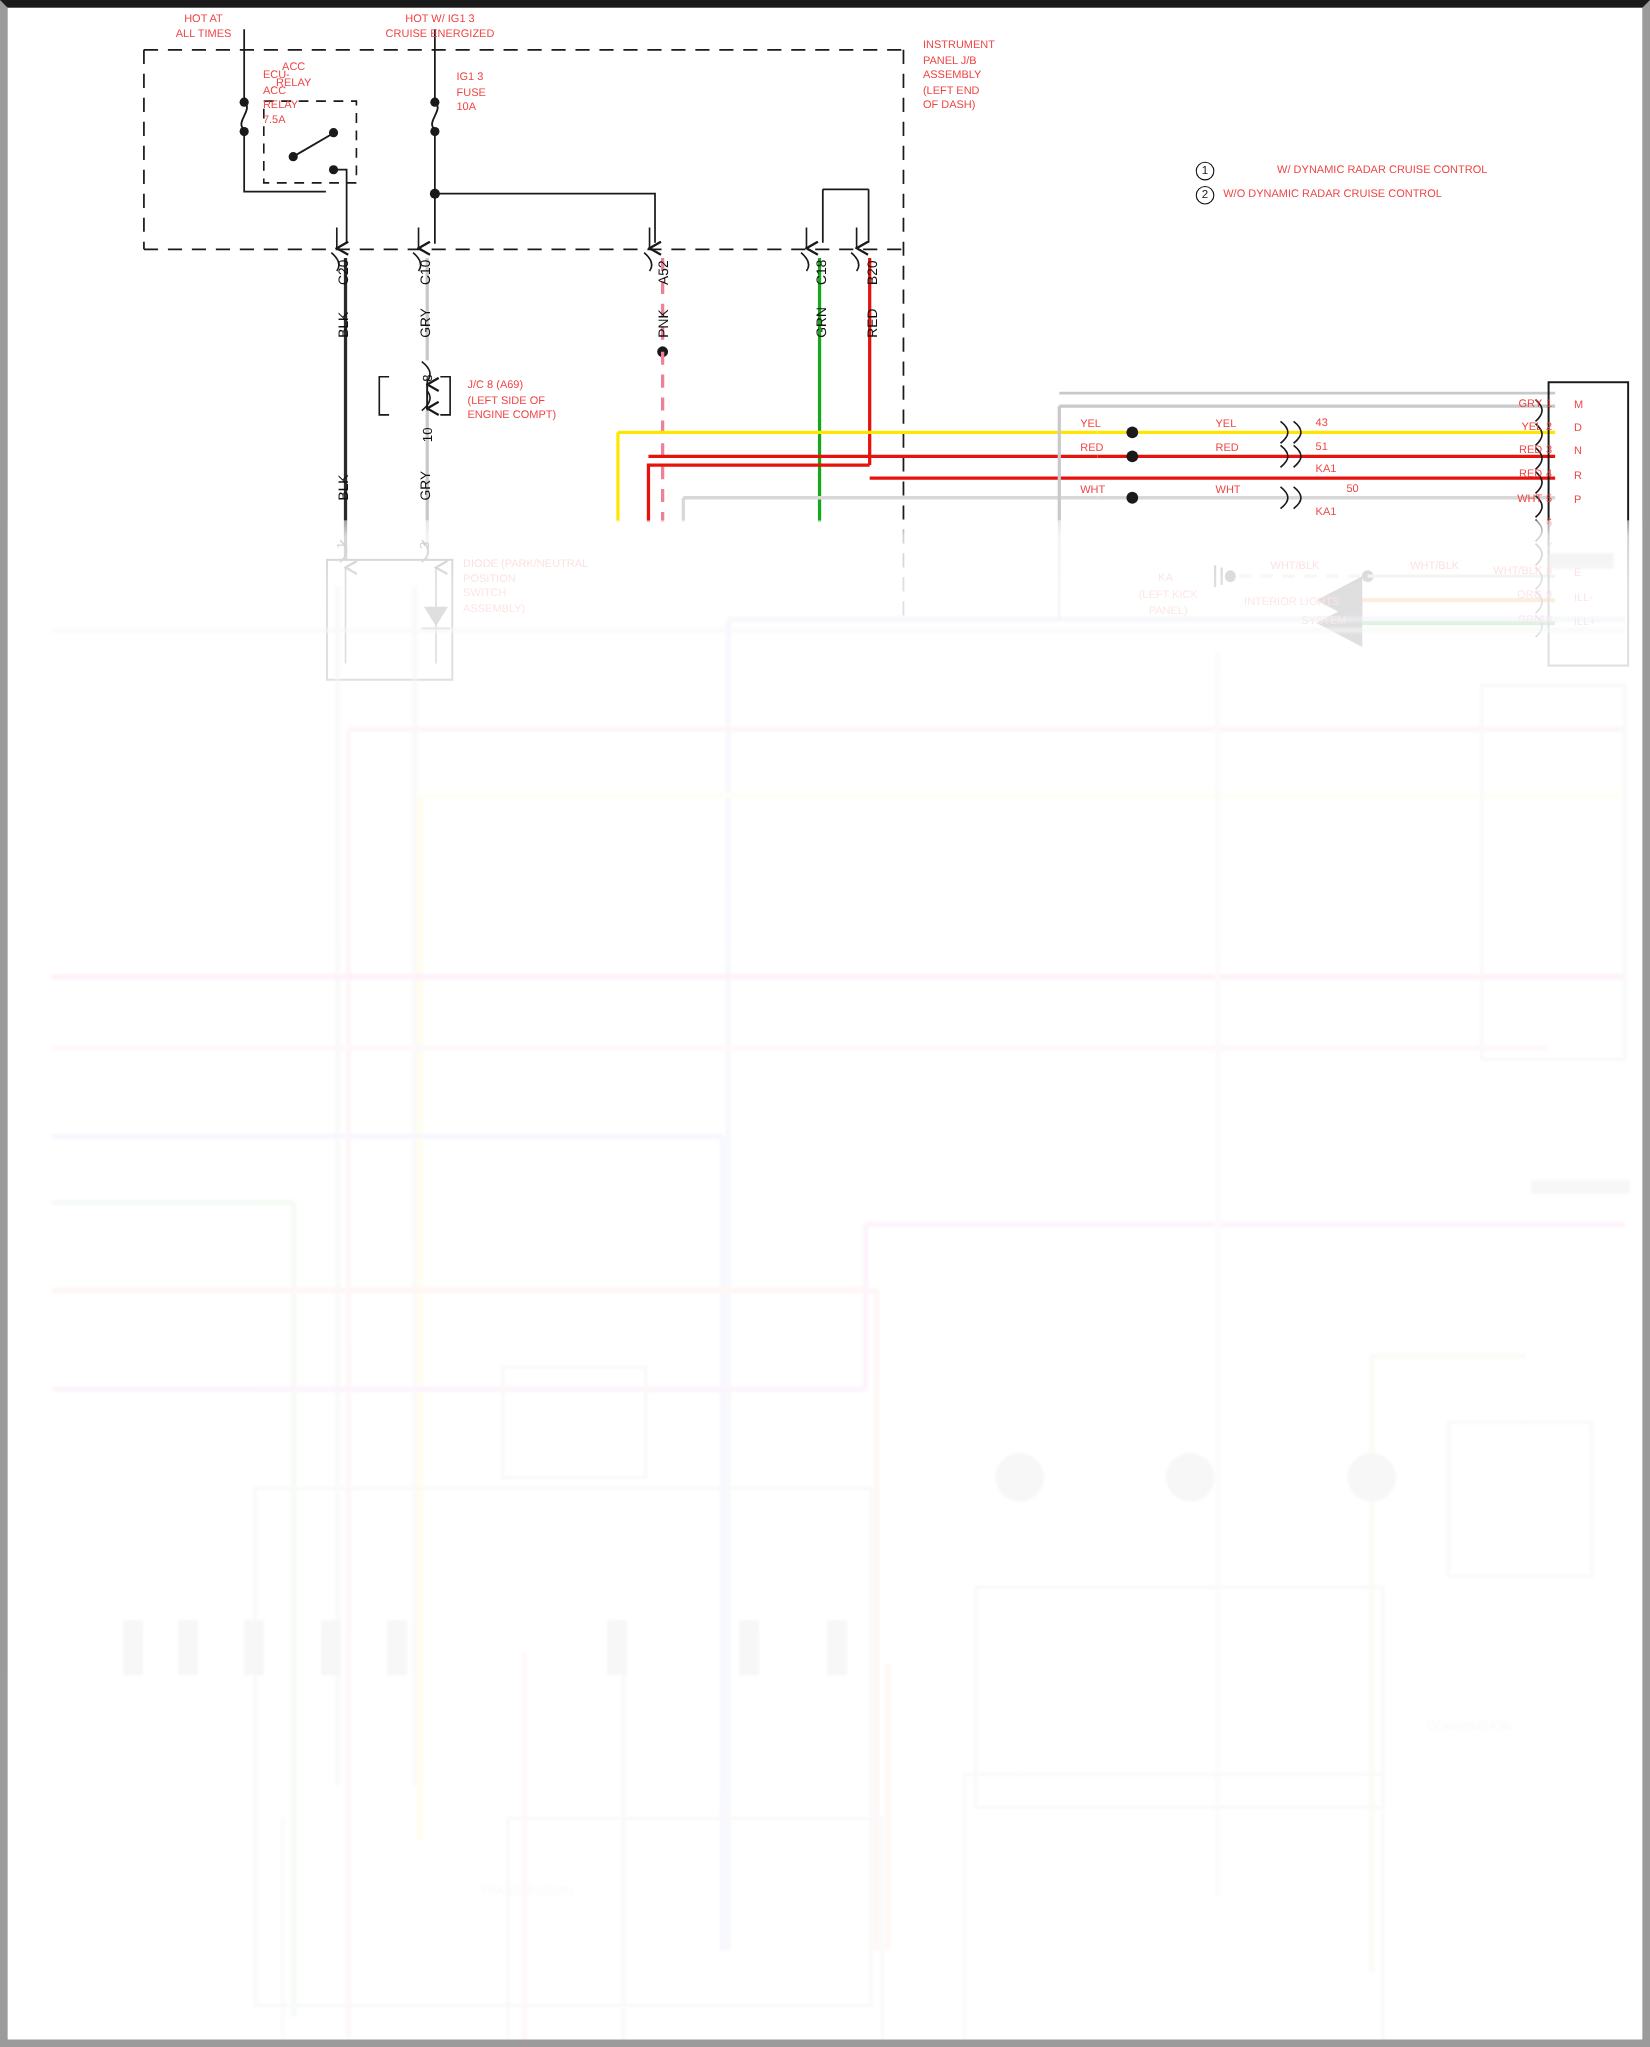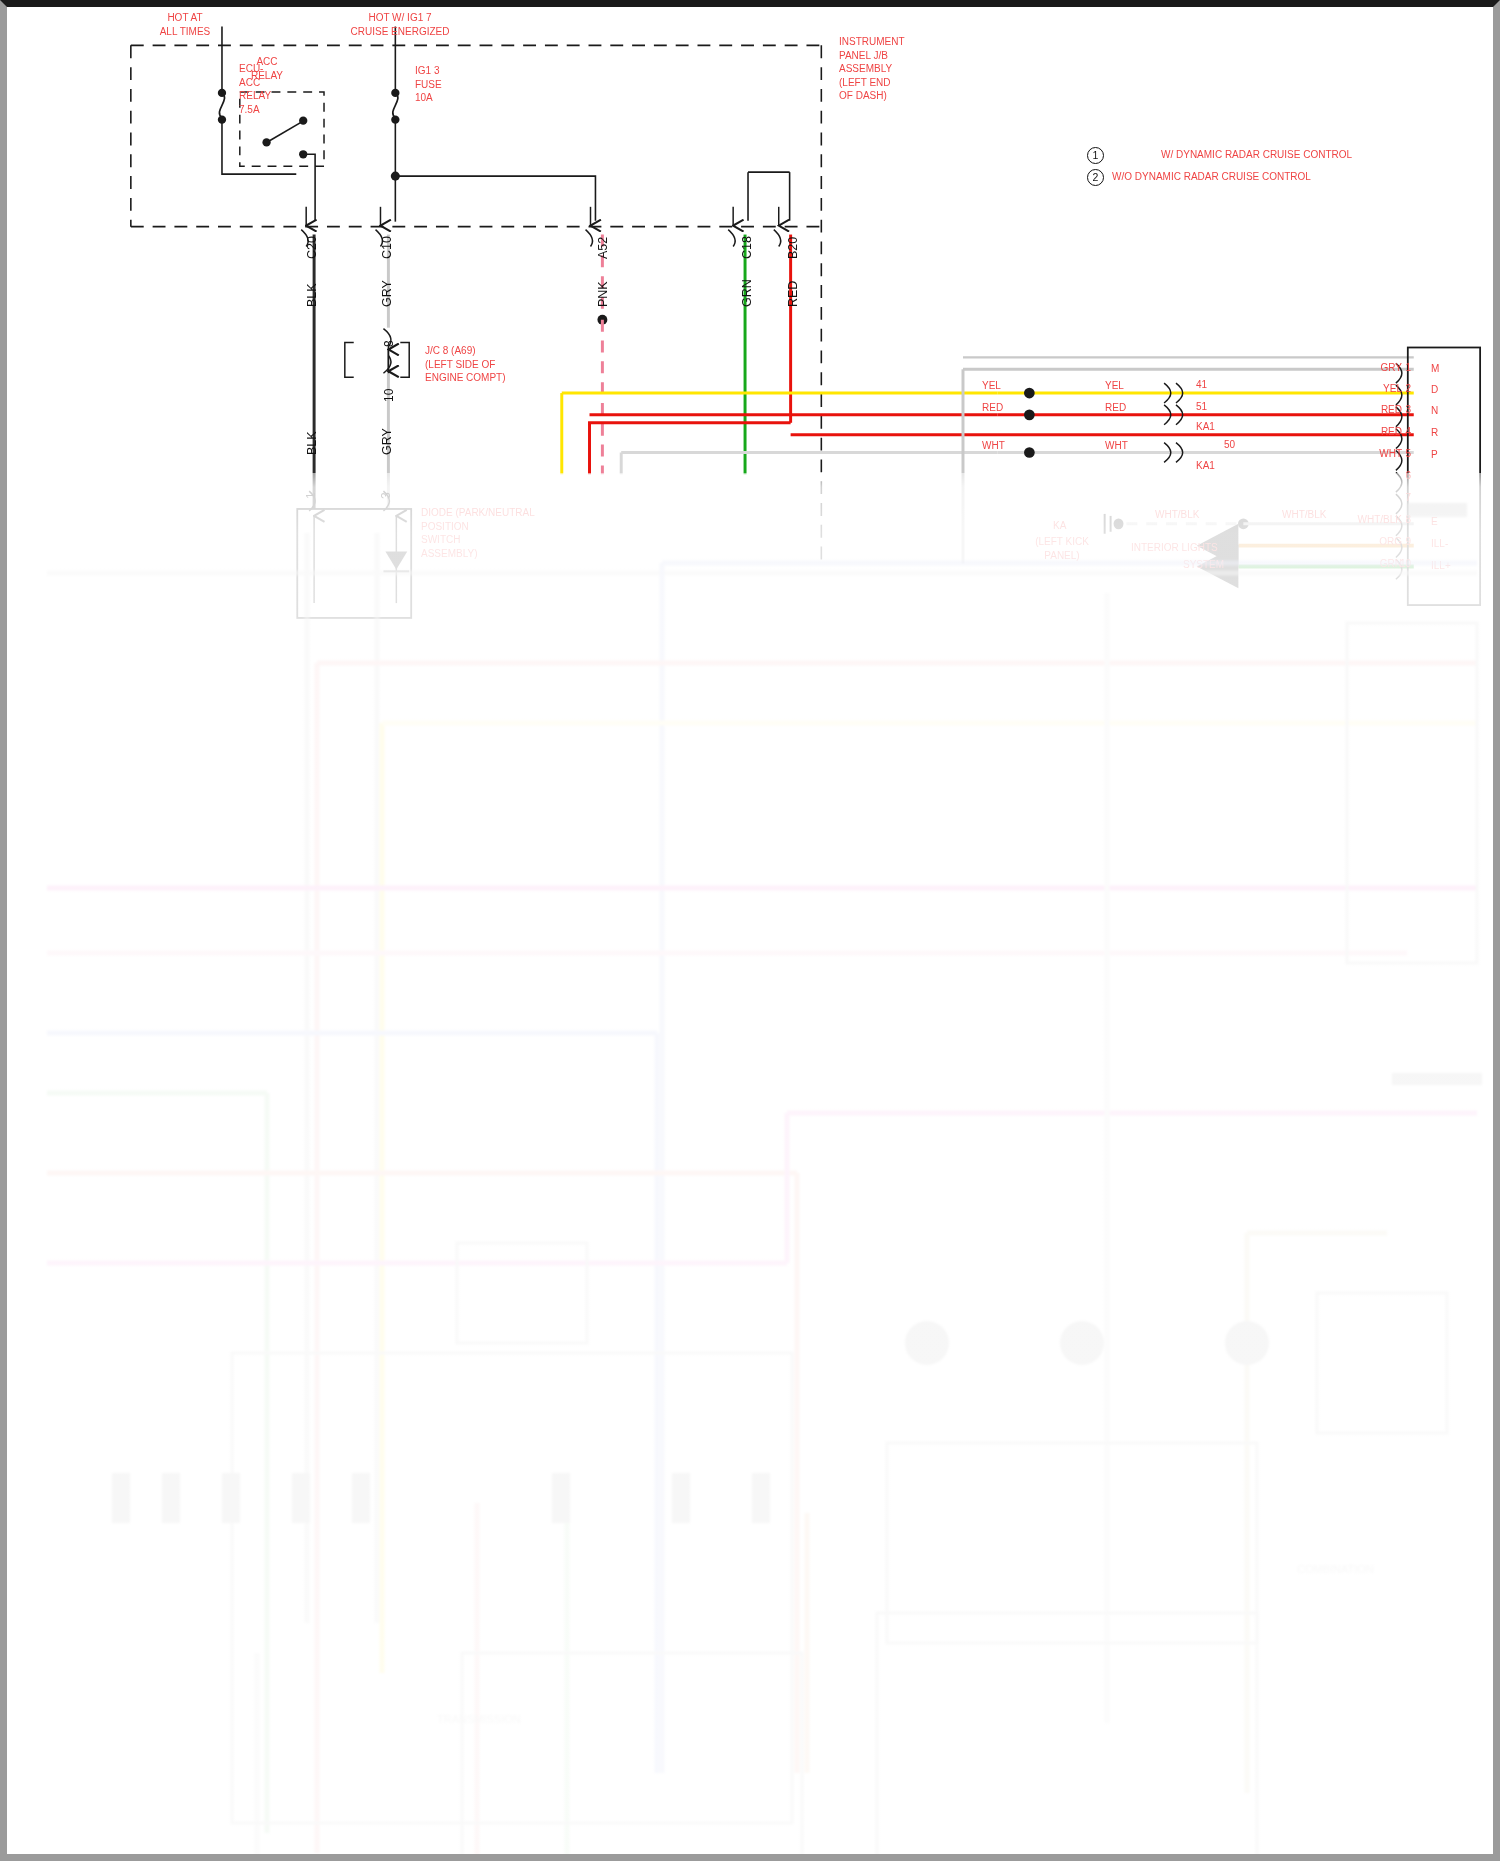--- a/index.html
+++ b/index.html
@@ -269,21 +269,21 @@
     <g fill="#a9a9a9" font-family="Liberation Sans, sans-serif" font-size="11">
       <text x="430" y="1250">TRANSMISSION</text>
       <text x="1290" y="1100">COMBINATION</text>
       <text x="100" y="1420">IGNITION SWITCH</text>
     </g>
   </svg>
   <div id="fade"></div>
 
   <div class="lbl ctr" style="left:118px;top:4px;width:120px;"><span>HOT AT</span><br><span>ALL TIMES</span></div>
 
-  <div class="lbl ctr" style="left:278px;top:4px;width:230px;"><span>HOT W/ IG1 7</span><br><span>CRUISE ENERGIZED</span></div>
+  <div class="lbl ctr" style="left:278px;top:4px;width:230px;"><span>HOT W/ IG1 3</span><br><span>CRUISE ENERGIZED</span></div>
 
   <div class="lbl" style="left:232px;top:55px;">ECU-
 ACC
 RELAY
 7.5A</div>
 
   <div class="lbl ctr" style="left:205px;top:48px;width:110px;">ACC
 RELAY</div>
 
   <div class="lbl" style="left:408px;top:57px;">IG1 3
@@ -332,21 +332,21 @@
 ASSEMBLY)</div>
 
   <div class="lbl" style="left:975px;top:372px;">YEL</div>
   <div class="lbl" style="left:975px;top:394px;">RED</div>
   <div class="lbl" style="left:975px;top:432px;">WHT</div>
 
   <div class="lbl" style="left:1098px;top:372px;">YEL</div>
   <div class="lbl" style="left:1098px;top:394px;">RED</div>
   <div class="lbl" style="left:1098px;top:432px;">WHT</div>
 
-  <div class="lbl" style="left:1189px;top:371px;">41</div>
+  <div class="lbl" style="left:1189px;top:371px;">43</div>
   <div class="lbl" style="left:1189px;top:393px;">51</div>
   <div class="lbl" style="left:1189px;top:413px;">KA1</div>
   <div class="lbl" style="left:1217px;top:431px;">50</div>
   <div class="lbl" style="left:1189px;top:452px;">KA1</div>
 
   <div class="lbl" style="left:1046px;top:512px;">KA</div>
   <div class="lbl ctr" style="left:1000px;top:528px;width:110px;">(LEFT KICK
 PANEL)</div>
   <div class="lbl" style="left:1148px;top:501px;">WHT/BLK</div>
   <div class="lbl" style="left:1275px;top:501px;">WHT/BLK</div>

